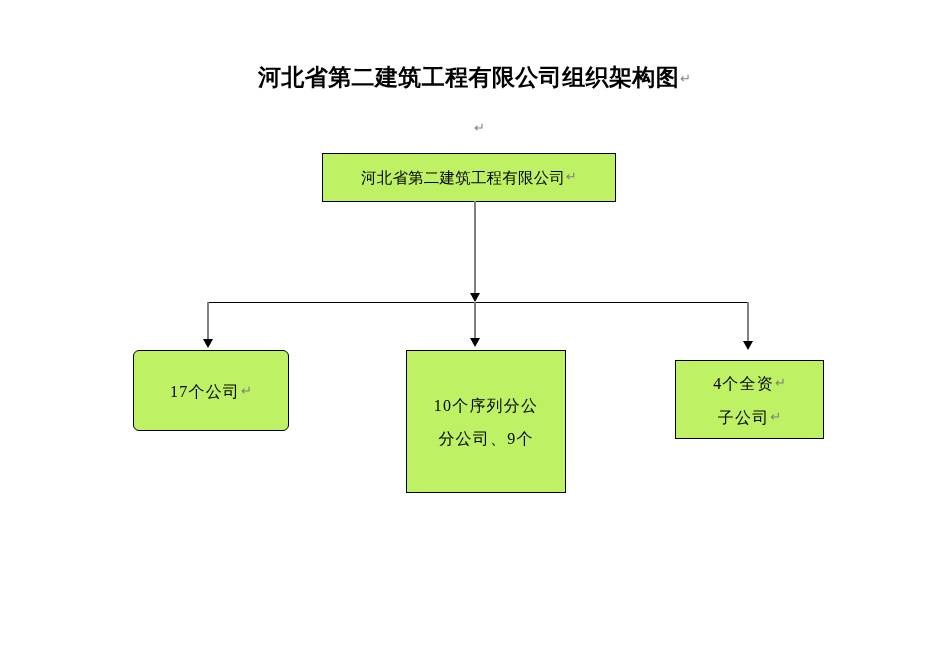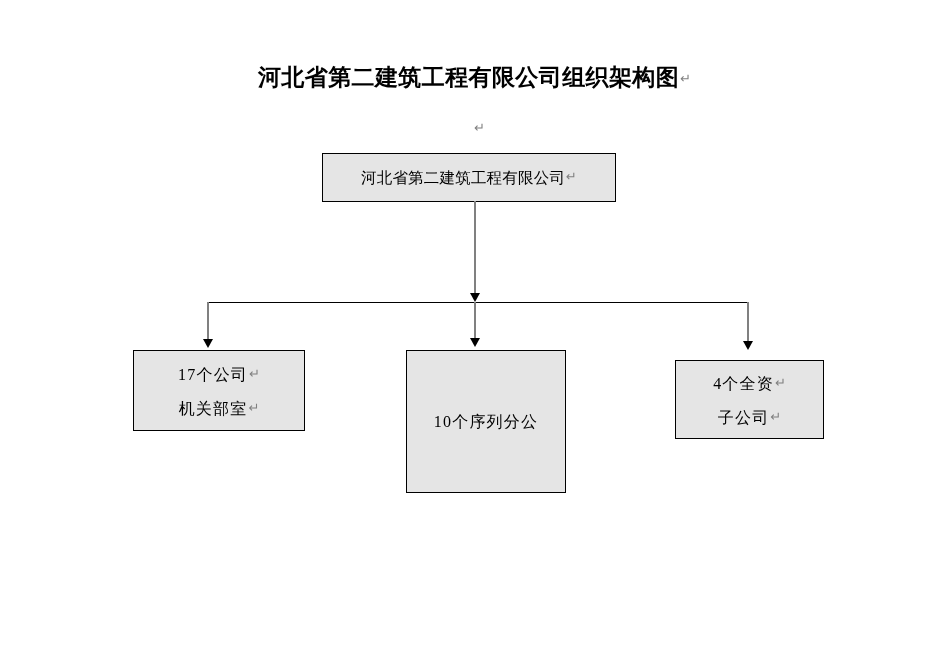--- a/index.html
+++ b/index.html
@@ -55,21 +55,21 @@
     font-size: 13px;
     color: #808080;
     line-height: 16px;
   }
 
   
   .node-box {
     position: absolute;
     box-sizing: border-box;
     border: 1px solid #000000;
-    background: #e5e5e5;
+    background: #bef264;
     display: flex;
     flex-direction: column;
     align-items: center;
     justify-content: center;
   }
 
   .node-box .line {
     white-space: nowrap;
   }
 
@@ -95,22 +95,23 @@
     letter-spacing: 1.2px;
   }
   .child-box .pilcrow {
     font-family: "Liberation Sans", sans-serif;
     letter-spacing: 0;
   }
 
   #box-departments {
     left: 133px;
     top: 350px;
-    width: 172px;
+    width: 156px;
     height: 81px;
+    border-radius: 6px;
   }
   #box-branches {
     left: 406px;
     top: 350px;
     width: 160px;
     height: 143px;
   }
   #box-subsidiaries {
     left: 675px;
     top: 360px;
@@ -182,25 +183,25 @@
   <div class="arrow-down conn" id="drop-left-arr"></div>
 
   <div class="v-line conn" id="drop-mid-v"></div>
   <div class="arrow-down conn" id="drop-mid-arr"></div>
 
   <div class="v-line conn" id="drop-right-v"></div>
   <div class="arrow-down conn" id="drop-right-arr"></div>
 
   <div class="node-box child-box" id="box-departments">
     <div class="line"><span>17个公司</span><span class="pilcrow">↵</span></div>
-    <div class="line"><span>机关部室</span><span class="pilcrow">↵</span></div>
   </div>
 
   <div class="node-box child-box" id="box-branches">
     <div class="line">10个序列分公</div>
+    <div class="line">分公司、9个</div>
   </div>
 
   <div class="node-box child-box" id="box-subsidiaries">
     <div class="line"><span>4个全资</span><span class="pilcrow">↵</span></div>
     <div class="line"><span>子公司</span><span class="pilcrow">↵</span></div>
   </div>
 
 </div>
 
 </body></html>

